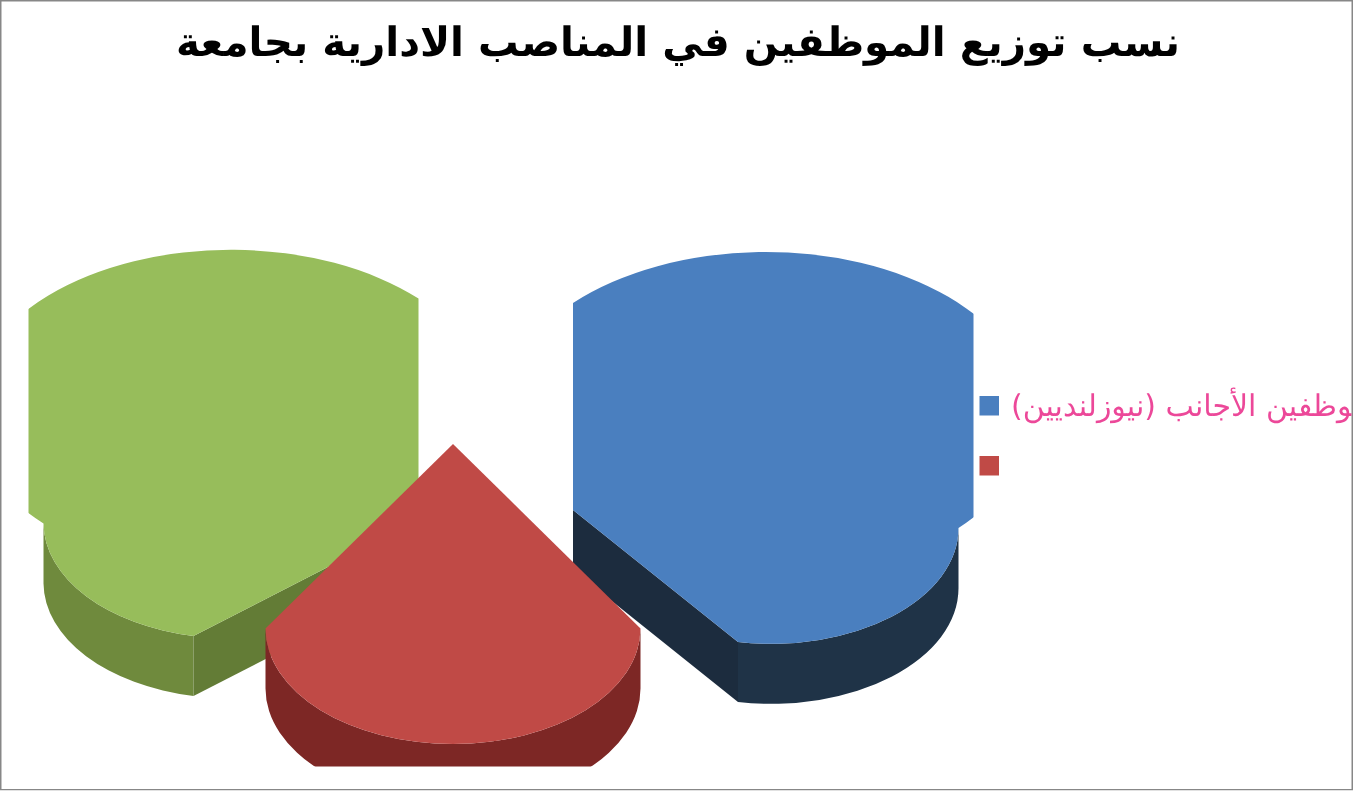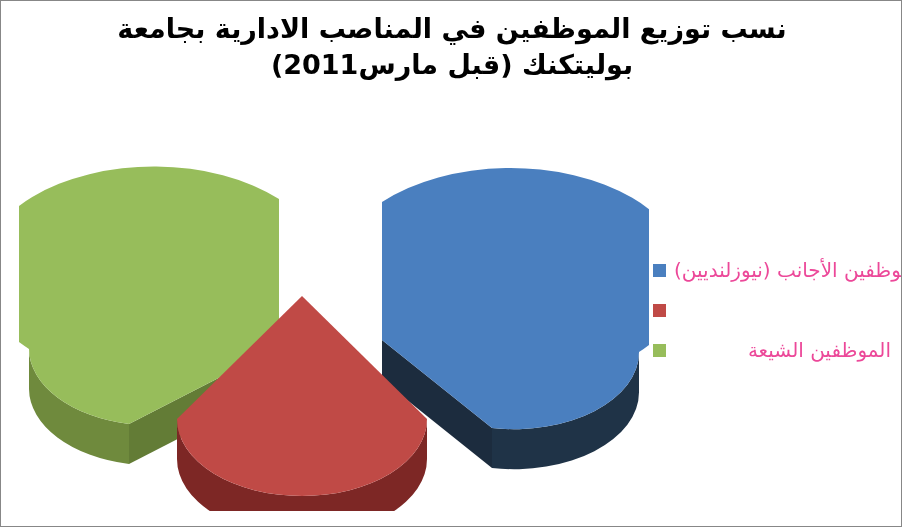--- a/index.html
+++ b/index.html
@@ -86,21 +86,20 @@
     padding-right: 6px;
   }
 </style>
 </head>
 <body>
 
 <div id="page">
 
   <div id="chart-title">
     <span class="title-line">نسب توزيع الموظفين في المناصب الادارية بجامعة</span>
-    <span class="title-line">بوليتكنك (قبل مارس2011)</span>
   </div>
 
   <div id="plot-area">
     <svg viewBox="0 0 630 375" xmlns="http://www.w3.org/2000/svg">
 
       <g>
 
         <path fill="#6f8a3d" d="M 10 213
                  A 125 77 0 0 0 110 288
                  L 110 328
@@ -160,20 +159,16 @@
 
     <div class="legend-item">
       <span class="legend-swatch" style="background:#4a7fbf"></span>
       <span class="legend-label">الموظفين الأجانب (نيوزلنديين)</span>
     </div>
 
     <div class="legend-item">
       <span class="legend-swatch" style="background:#c04a46"></span>
     </div>
 
-    <div class="legend-item">
-      <span class="legend-swatch" style="background:#97bd5b"></span>
-      <span class="legend-label">الموظفين الشيعة</span>
-    </div>
 
   </div>
 
 </div>
 
 </body></html>

